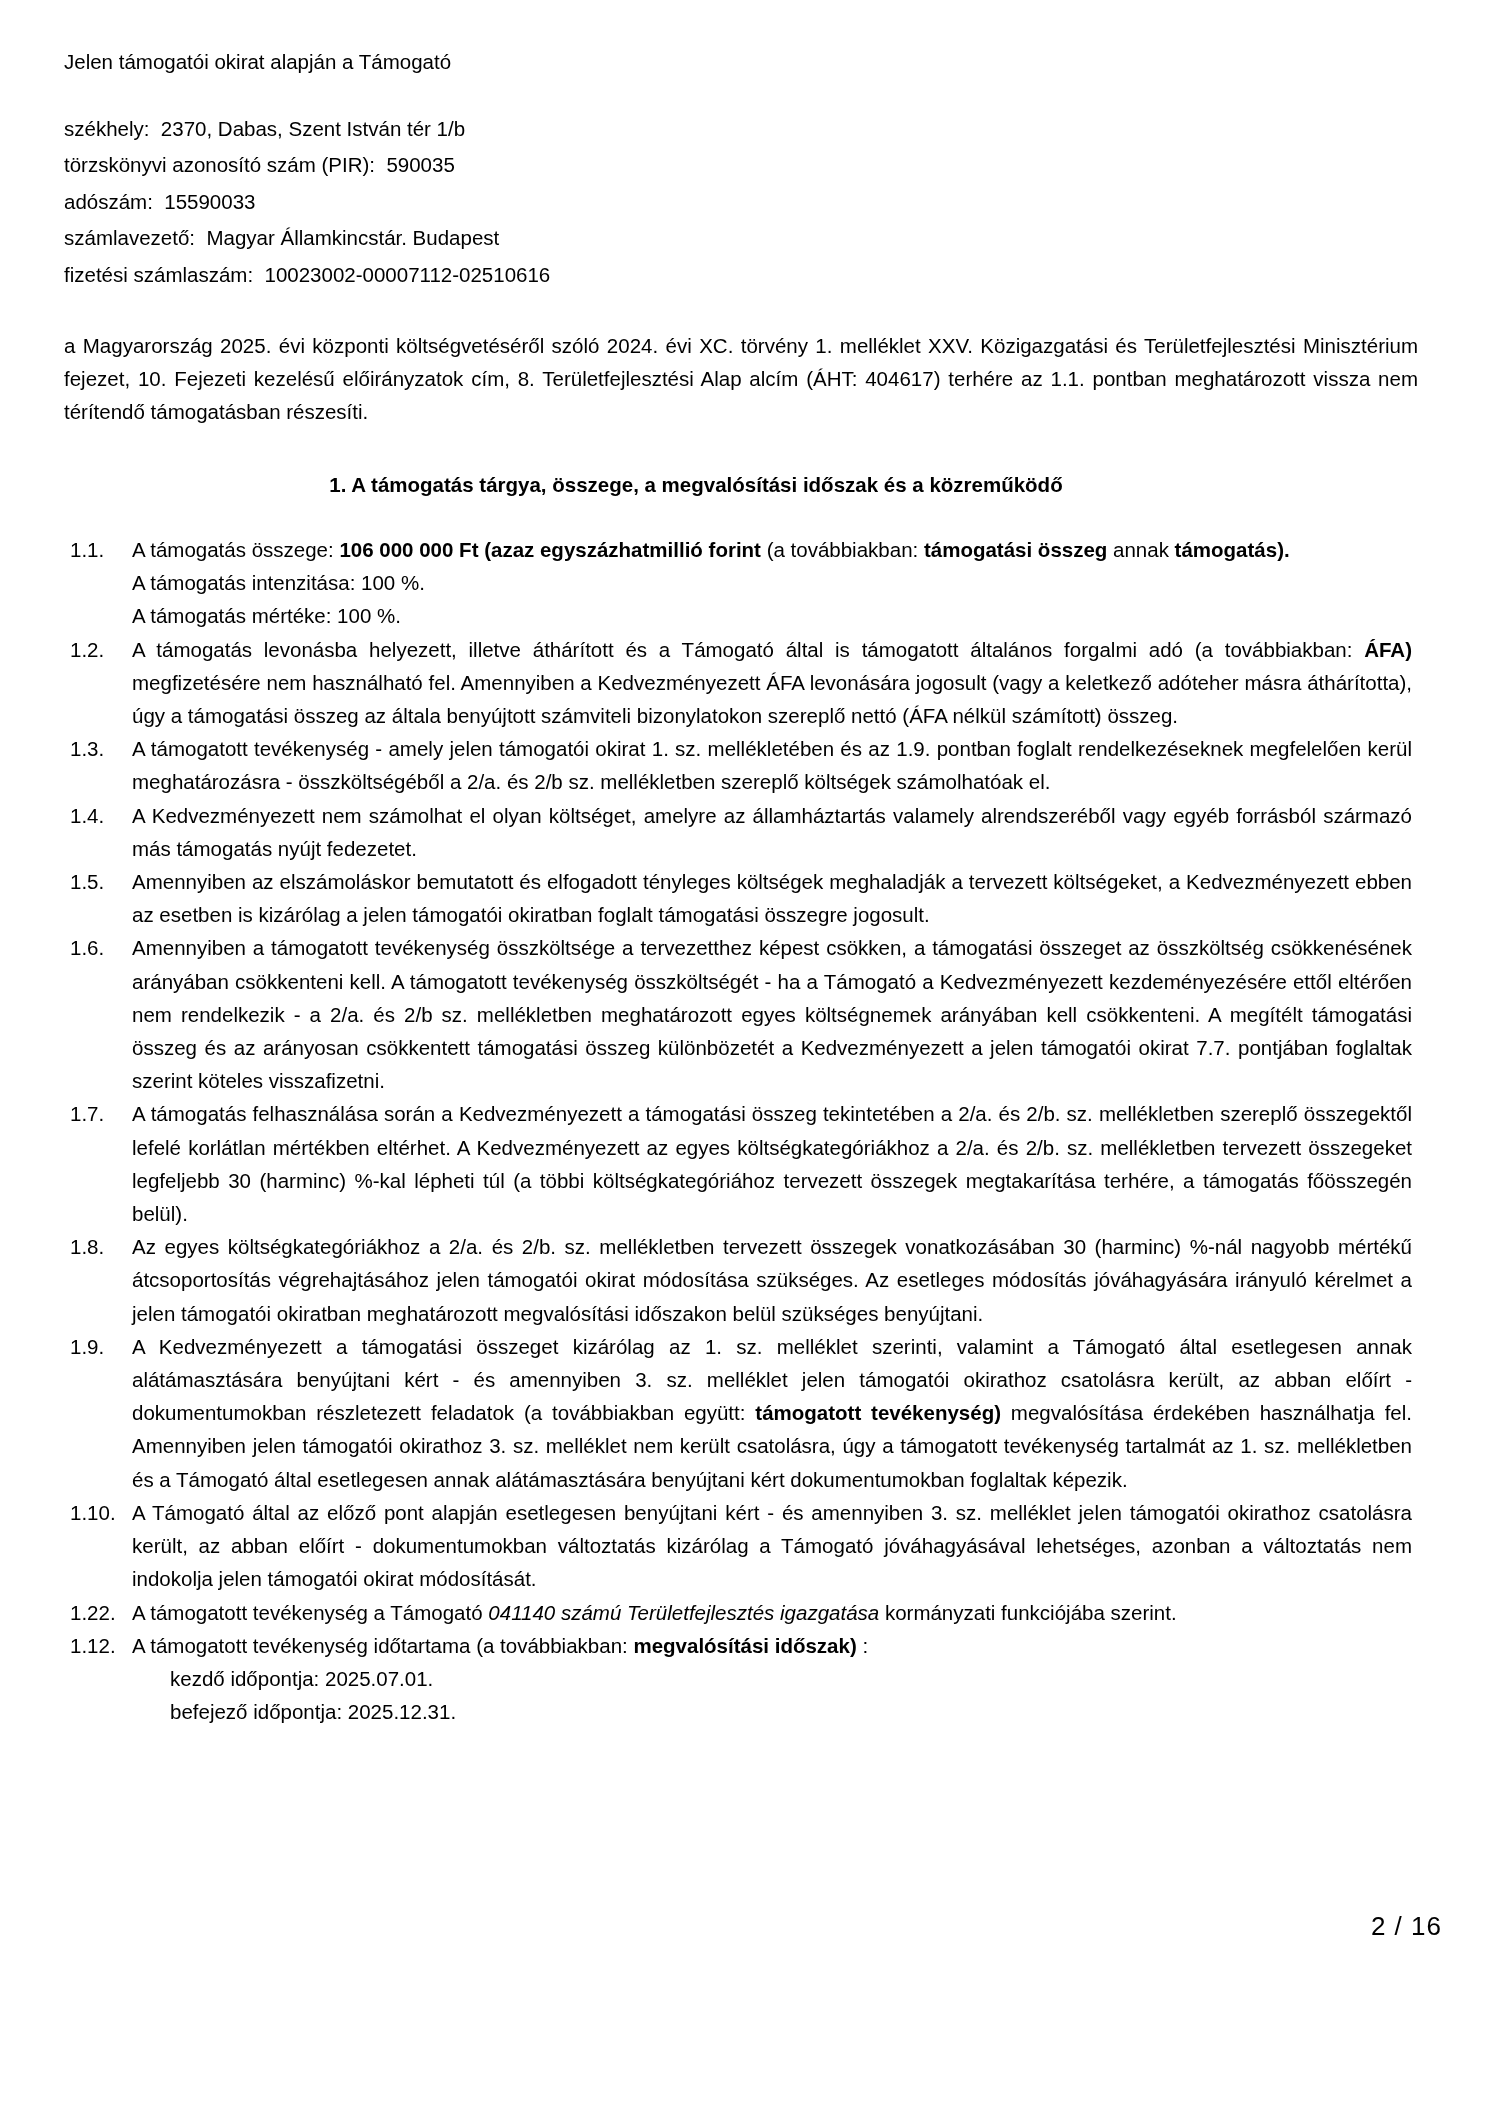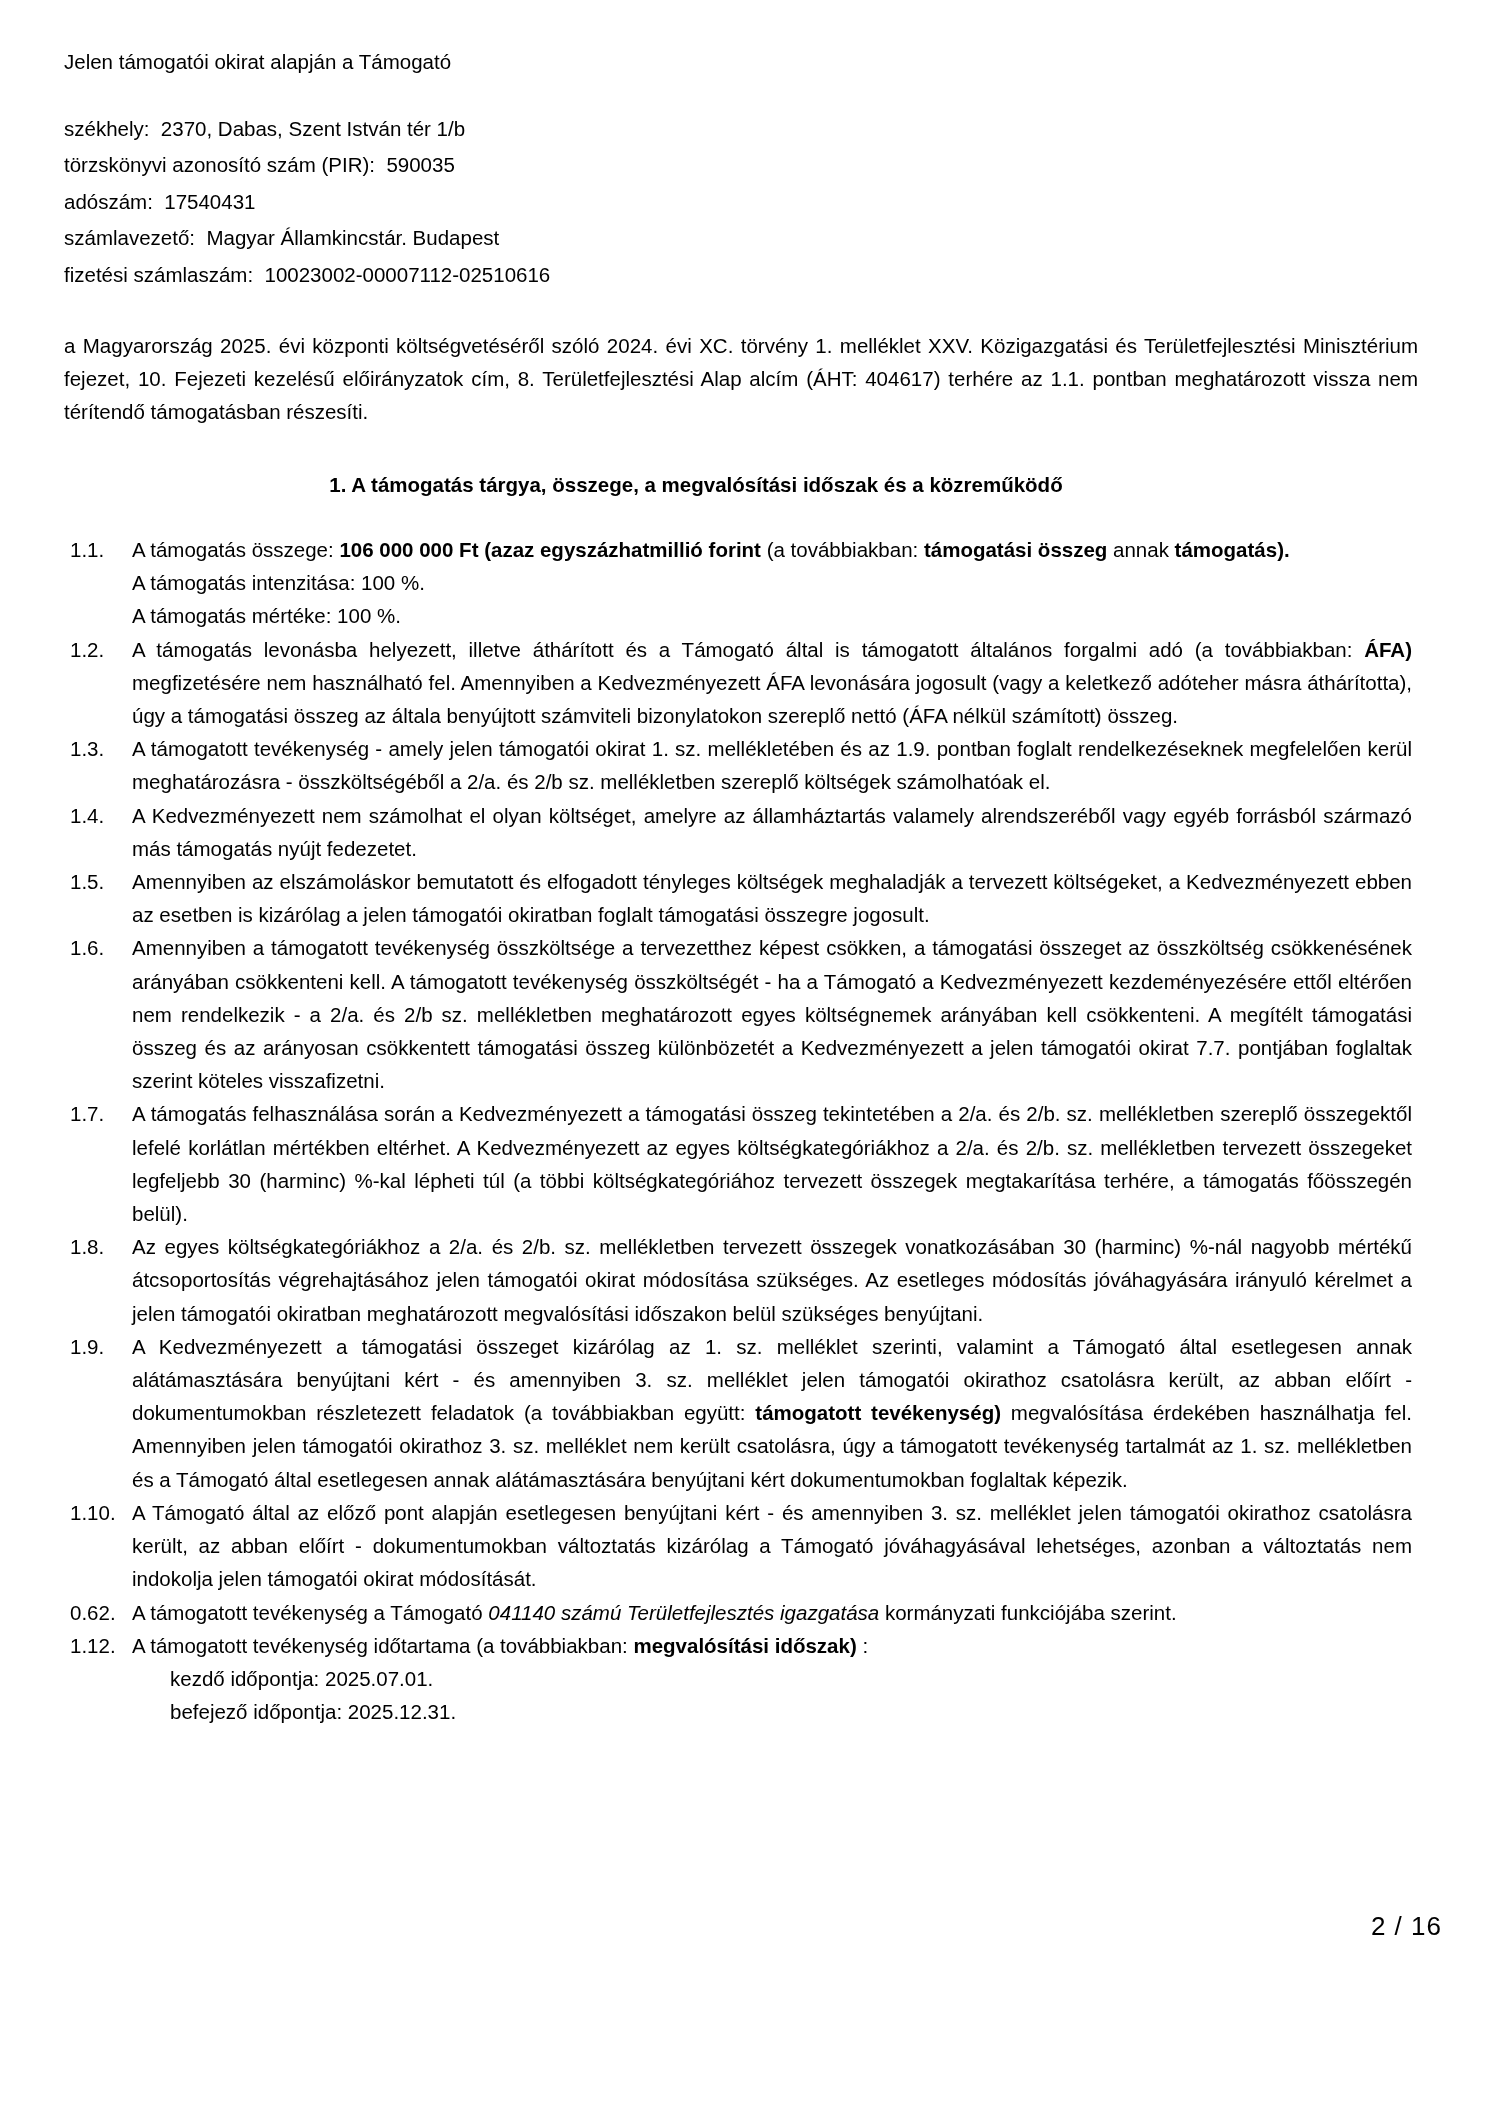--- a/index.html
+++ b/index.html
@@ -99,21 +99,21 @@
 </head>
 <body>
 
 <div class="page">
 
   <p class="intro-line">Jelen támogatói okirat alapján a Támogató</p>
 
   <div class="party-block">
     <div class="row">székhely:  2370, Dabas, Szent István tér 1/b</div>
     <div class="row">törzskönyvi azonosító szám (PIR):  590035</div>
-    <div class="row">adószám:  17540431</div>
+    <div class="row">adószám:  15590033</div>
     <div class="row">számlavezető:  Magyar Államkincstár. Budapest</div>
     <div class="row">fizetési számlaszám:  10023002-00007112-02510616</div>
   </div>
 
   <p class="legal-para">a Magyarország 2025. évi központi költségvetéséről szóló 2024. évi XC. törvény 1. melléklet XXV. Közigazgatási és Területfejlesztési Minisztérium fejezet, 10. Fejezeti kezelésű előirányzatok cím, 8. Területfejlesztési Alap alcím (ÁHT: 404617) terhére az 1.1. pontban meghatározott vissza nem térítendő támogatásban részesíti.</p>
 
   <h2 class="section-title">1. A támogatás tárgya, összege, a megvalósítási időszak és a közreműködő</h2>
 
   <div class="clauses">
       <div class="clause">
@@ -172,21 +172,21 @@
           <div><span>A Kedvezményezett a támogatási összeget kizárólag az 1. sz. melléklet szerinti, valamint a Támogató által esetlegesen annak alátámasztására benyújtani kért - és amennyiben 3. sz. melléklet jelen támogatói okirathoz csatolásra került, az abban előírt - dokumentumokban részletezett feladatok (a továbbiakban együtt:  </span><b>támogatott tevékenység)</b><span> megvalósítása érdekében használhatja fel. Amennyiben jelen támogatói okirathoz 3. sz. melléklet nem került csatolásra, úgy a támogatott tevékenység tartalmát az 1. sz. mellékletben és a Támogató által esetlegesen annak alátámasztására benyújtani kért dokumentumokban foglaltak képezik.</span></div>
         </div>
       </div>
       <div class="clause">
         <div class="num">1.10.</div>
         <div class="body">
           <div><span>A Támogató által az előző pont alapján esetlegesen benyújtani kért - és amennyiben 3. sz. melléklet jelen támogatói okirathoz csatolásra került, az abban előírt - dokumentumokban változtatás kizárólag a Támogató jóváhagyásával lehetséges, azonban a változtatás nem indokolja jelen támogatói okirat módosítását.</span></div>
         </div>
       </div>
       <div class="clause">
-        <div class="num">0.62.</div>
+        <div class="num">1.22.</div>
         <div class="body">
           <div><span>A támogatott tevékenység a Támogató  </span><i>041140 számú Területfejlesztés igazgatása</i><span>  kormányzati funkciójába szerint.</span></div>
         </div>
       </div>
       <div class="clause">
         <div class="num">1.12.</div>
         <div class="body">
           <div><span>A támogatott tevékenység időtartama (a továbbiakban:  </span><b>megvalósítási időszak)</b><span> :</span></div>
           <div class="subline nojust sub-indent-line">kezdő időpontja:  2025.07.01.</div>
           <div class="subline nojust sub-indent-line">befejező időpontja:  2025.12.31.</div>

